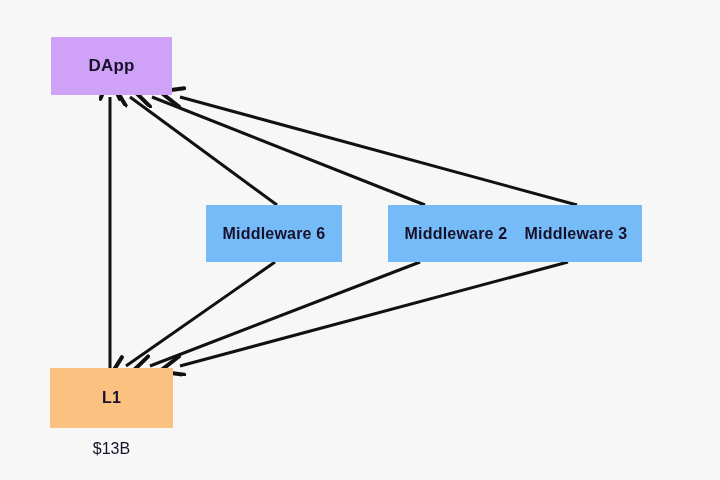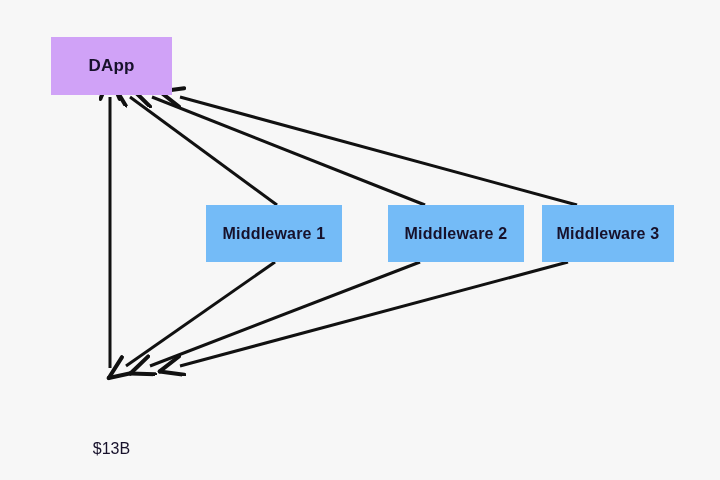--- a/index.html
+++ b/index.html
@@ -50,21 +50,21 @@
     font-size: 17px;
   }
   .node-mw {
     top: 205px;
     height: 57px;
     background: #74BBF7;
     font-size: 16px;
   }
   .node-mw1 { left: 206px; width: 136px; }
   .node-mw2 { left: 357px; width: 136px; }
-  .node-mw3 { left: 510px; width: 132px; margin-left: 32px; }
+  .node-mw3 { left: 510px; width: 132px; }
   .node-l1 {
     left: 50px;
     top: 368px;
     width: 123px;
     height: 60px;
     background: #FAC180;
     font-size: 16px;
   }
   .caption {
     position: absolute;
@@ -97,27 +97,30 @@
     <line class="edge" stroke="#111111" stroke-width="3" marker-end="url(#arrowhead)" x1="275" y1="262" x2="126" y2="366"></line>
     <line class="edge" stroke="#111111" stroke-width="3" marker-end="url(#arrowhead)" x1="420" y1="262" x2="150" y2="366"></line>
     <line class="edge" stroke="#111111" stroke-width="3" marker-end="url(#arrowhead)" x1="568" y1="262" x2="180" y2="366"></line>
   </svg>
 
   <div class="node node-dapp" style="left: 51px; top: 37px; width: 121px; height: 58px; background: rgb(208, 162, 247);">
     <span class="node-label">DApp</span>
   </div>
 
   <div class="node node-mw node-mw1" style="left: 206px; top: 205px; width: 136px; height: 57px; background: rgb(116, 187, 247);">
-    <span class="node-label">Middleware 1</span>
+    <span class="node-label">Middleware 6</span>
   </div>
 
   <div class="node node-mw node-mw2" style="left: 357px; top: 205px; width: 136px; height: 57px; background: rgb(116, 187, 247); margin-left: 31px;">
     <span class="node-label">Middleware 2</span>
   </div>
 
   <div class="node node-mw node-mw3" style="left: 510px; top: 205px; width: 132px; height: 57px; background: rgb(116, 187, 247);">
     <span class="node-label">Middleware 3</span>
   </div>
 
+  <div class="node node-l1" style="left: 50px; top: 368px; width: 123px; height: 60px; background: rgb(250, 193, 128);">
+    <span class="node-label">L1</span>
+  </div>
 
   <div class="caption" style="left: 50px; width: 123px; top: 440px;">$13B</div>
 
 </div>
 
 </body></html>

